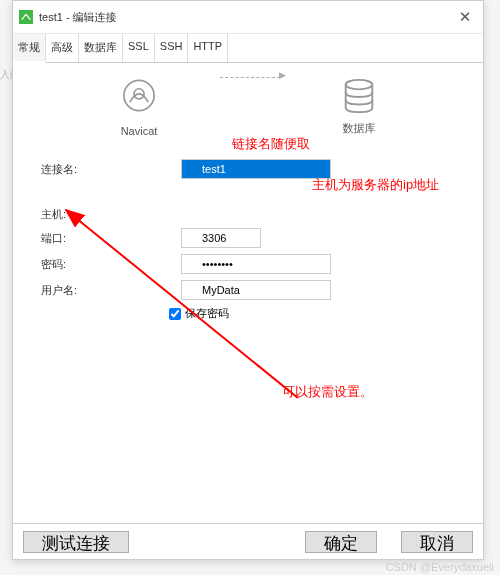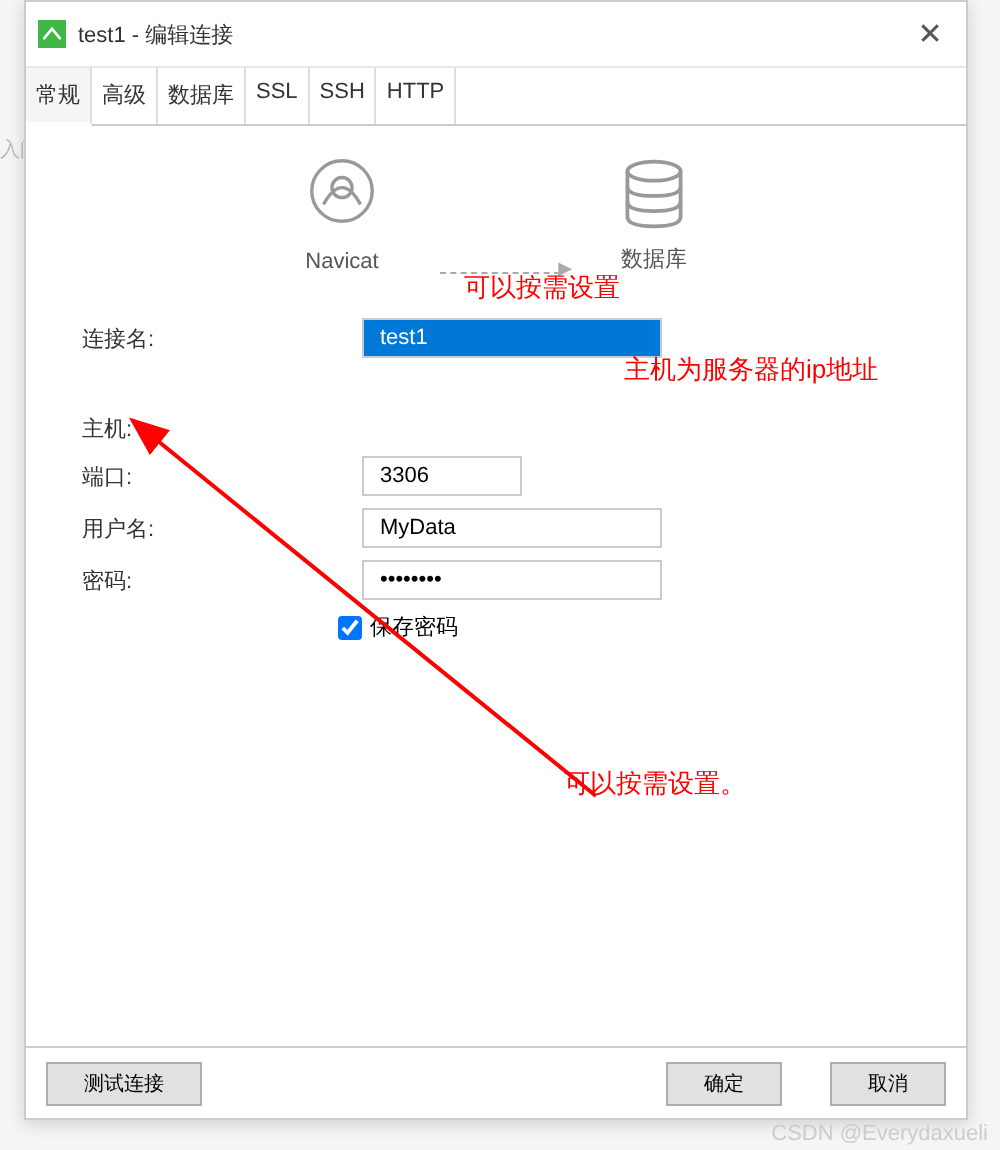--- a/index.html
+++ b/index.html
@@ -6,36 +6,36 @@
     body { width: 500px; height: 575px; background: #f5f5f5; position: relative; overflow: hidden; }
     .window { position: absolute; left: 12px; top: 0; width: 472px; height: 560px; background: #fff; border: 1px solid #ccc; box-shadow: 0 2px 8px rgba(0,0,0,0.15); display: flex; flex-direction: column; }
     .titlebar { height: 26px; display: flex; align-items: center; padding: 16px 6px; border-bottom: 1px solid #e8e8e8; }
     .title-icon { width: 14px; height: 14px; background: #41b748; margin-right: 6px; display: flex; align-items: center; justify-content: center; }
     .title-text { font-size: 11px; color: #333; flex: 1; }
     .close-btn { width: 24px; height: 24px; display: flex; align-items: center; justify-content: center; font-size: 15px; color: #555; cursor: pointer; }
     .tabs { display: flex; border-bottom: 1px solid #ccc; font-size: 11px; }
     .tab { padding: 6px 5px; cursor: pointer; color: #333; border-right: 1px solid #ddd; }
     .tab.active { background: #f5f5f5; border-bottom: 2px solid #fff; margin-bottom: -1px; }
     .content { flex: 1; padding: 10px 16px; position: relative; }
-    .icons-row { display: flex; justify-content: center; align-items: flex-end; gap: 28px; margin-top: 4px; margin-bottom: 22px; }
+    .icons-row { display: flex; justify-content: center; align-items: flex-start; gap: 60px; margin-top: 4px; margin-bottom: 22px; }
     .icon-col { display: flex; flex-direction: column; align-items: center; gap: 6px; }
     .icon-label { font-size: 11px; color: #555; }
     .navicat-svg { width: 42px; height: 42px; }
     .db-svg { width: 38px; height: 38px; }
     .connector-line { width: 60px; height: 1px; border-top: 1px dashed #aaa; position: relative; }
     .connector-line::before { content: "▶"; position: absolute; right: -6px; top: -8px; font-size: 9px; color: #aaa; }
     .form-row { display: flex; align-items: center; margin-bottom: 18px; font-size: 11px; margin-left: 12px; }
     .form-row.compact { margin-bottom: 6px; }
     .form-label { width: 140px; color: #333; }
-    .form-input { width: 150px; height: 20px; border: 1px solid #ccc; padding: 0 8px; font-size: 11px; outline: none; }
+    .form-input { width: 150px; height: 20px; border: 1px solid #ccc; padding: 0 20px; font-size: 11px; outline: none; }
     .form-input.selected { background: #0078d7; color: #fff; }
     .check-row { display: flex; align-items: center; margin-left: 140px; font-size: 11px; gap: 4px; }
     .check-row input { width: 12px; height: 12px; }
     .footer { height: 36px; border-top: 1px solid #ccc; display: flex; align-items: center; padding: 0 10px; }
-    .btn { height: 22px; padding: 0 18px; font-size: 10px; border: 1px solid #adadad; background: #e1e1e1; cursor: pointer; }
+    .btn { height: 22px; padding: 0 18px; font-size: 17px; border: 1px solid #adadad; background: #e1e1e1; cursor: pointer; }
     .footer .spacer { flex: 1; }
     .annot { position: absolute; color: #ff0000; font-size: 13px; pointer-events: none; z-index: 10; }
     .arrow-svg { position: absolute; pointer-events: none; z-index: 9; }
     .watermark { position: absolute; right: 6px; bottom: 2px; font-size: 11px; color: #ccc; }
     .bg-hint { position: absolute; left: 0; top: 68px; font-size: 10px; color: #bbb; }
   </style>
 </head>
 <body>
 
 <div class="bg-hint">入问</div>
@@ -94,42 +94,42 @@
     <div style="height:10px"></div>
 
     <div class="form-row compact">
       <span class="form-label">主机:</span>
     </div>
     <div class="form-row compact">
       <span class="form-label">端口:</span>
       <input class="form-input" style="width: 80px;" value="3306">
     </div>
     <div class="form-row compact">
+      <span class="form-label">密码:</span>
+      <input class="form-input" value="••••••••" style="">
+    </div>
+    <div class="form-row compact">
       <span class="form-label">用户名:</span>
       <input class="form-input" value="MyData" style="">
-    </div>
-    <div class="form-row compact">
-      <span class="form-label">密码:</span>
-      <input class="form-input" value="••••••••" style="">
     </div>
     <div class="check-row">
       <input type="checkbox" checked="" style="">
       <span>保存密码</span>
     </div>
   </div>
 
   <div class="footer">
     <button class="btn">测试连接</button>
     <div class="spacer"></div>
     <button class="btn" style="margin-right:24px">确定</button>
     <button class="btn">取消</button>
   </div>
 </div>
 
-<div class="annot" style="left:232px; top:135px;">可以按需设置</div>
+<div class="annot" style="left:232px; top:135px;">链接名随便取</div>
 <div class="annot" style="left:312px; top:176px;">主机为服务器的ip地址</div>
 <div class="annot" style="left:282px; top:383px;">
   <div>可以按需设置。</div>
 </div>
 
 <svg class="arrow-svg" style="left:0; top:0;" width="500" height="575">
   <defs>
     <marker id="arrowhead" markerWidth="10" markerHeight="8" refX="9" refY="4" orient="auto">
       <polygon points="0 0, 10 4, 0 8" fill="#ff0000"></polygon>
     </marker>

